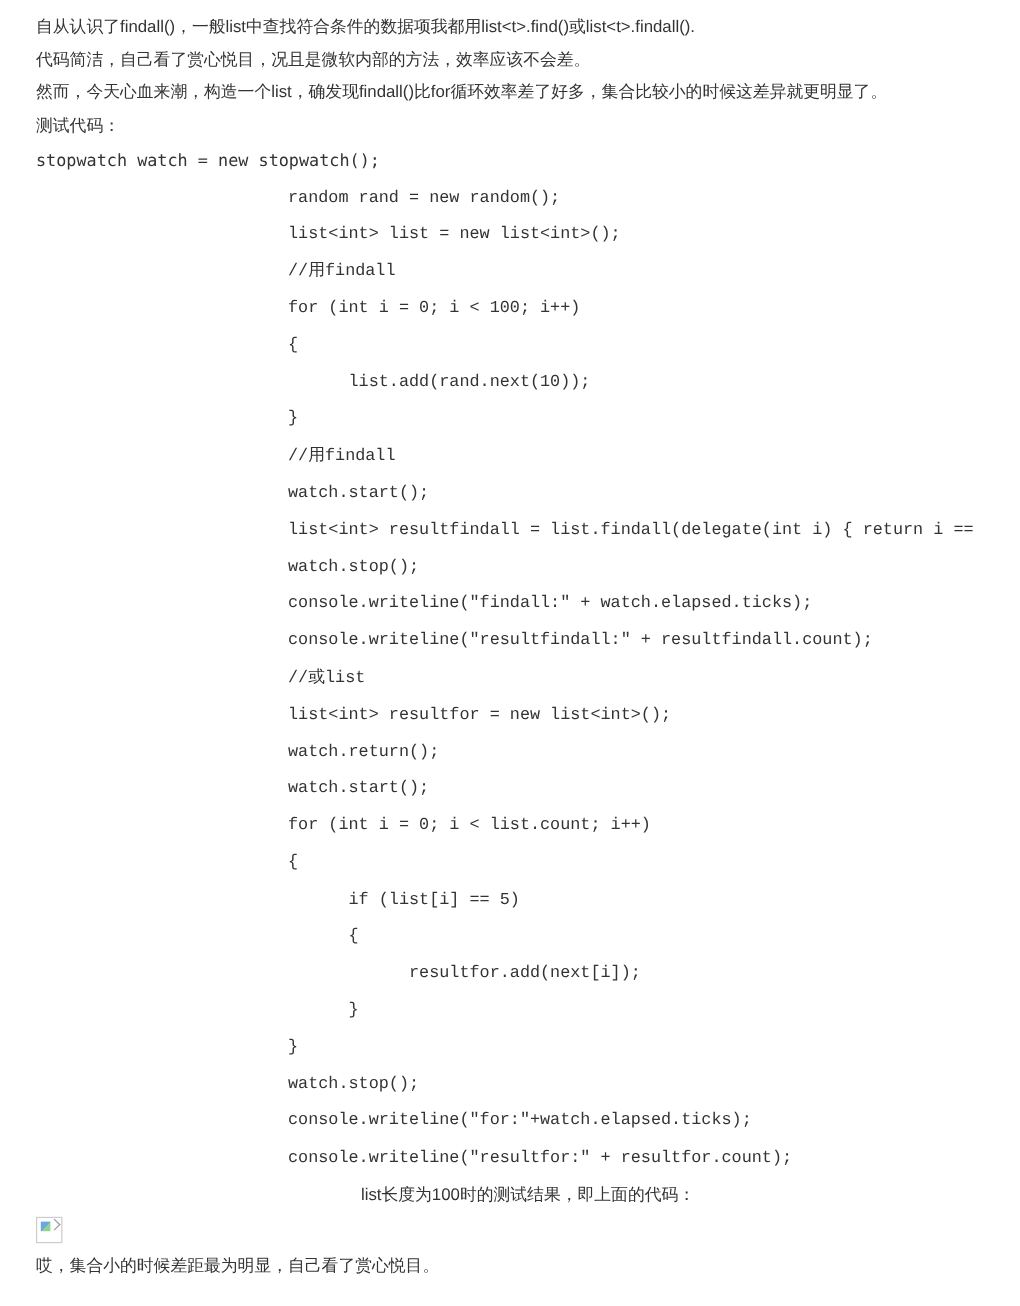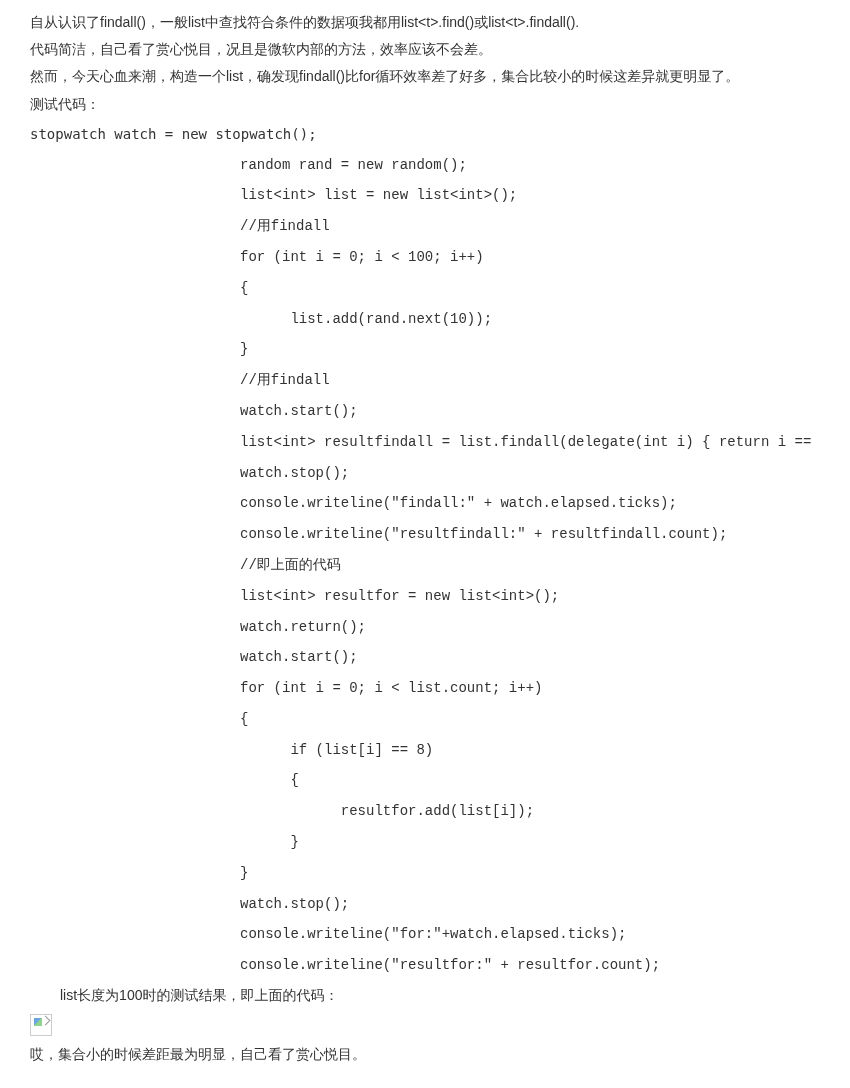--- a/index.html
+++ b/index.html
@@ -65,30 +65,30 @@
 <div class="code indent1">for (int i = 0; i &lt; 100; i++)</div>
 <div class="code indent1">{</div>
 <div class="code indent1">      list.add(rand.next(10));</div>
 <div class="code indent1">}</div>
 <div class="code indent1">//用findall</div>
 <div class="code indent1">watch.start();</div>
 <div class="code indent1">list&lt;int&gt; resultfindall = list.findall(delegate(int i) { return i ==</div>
 <div class="code indent1">watch.stop();</div>
 <div class="code indent1">console.writeline("findall:" + watch.elapsed.ticks);</div>
 <div class="code indent1">console.writeline("resultfindall:" + resultfindall.count);</div>
-<div class="code indent1">//即上面的代码</div>
+<div class="code indent1">//或list</div>
 <div class="code indent1">list&lt;int&gt; resultfor = new list&lt;int&gt;();</div>
 <div class="code indent1">watch.return();</div>
 <div class="code indent1">watch.start();</div>
 <div class="code indent1">for (int i = 0; i &lt; list.count; i++)</div>
 <div class="code indent1">{</div>
-<div class="code indent1">      if (list[i] == 8)</div>
+<div class="code indent1">      if (list[i] == 5)</div>
 <div class="code indent1">      {</div>
-<div class="code indent1">            resultfor.add(list[i]);</div>
+<div class="code indent1">            resultfor.add(next[i]);</div>
 <div class="code indent1">      }</div>
 <div class="code indent1">}</div>
 <div class="code indent1">watch.stop();</div>
 <div class="code indent1">console.writeline("for:"+watch.elapsed.ticks);</div>
 <div class="code indent1">console.writeline("resultfor:" + resultfor.count);</div>
 
-<div class="para" style="padding-left:30px;">list长度为100时的测试结果，即上面的代码：</div>
+<div class="para" style="padding-left:30px;text-align:center;">list长度为100时的测试结果，即上面的代码：</div>
 <div><span class="broken-img"></span></div>
 <div class="para">哎，集合小的时候差距最为明显，自己看了赏心悦目。</div>
 
 </body></html>

